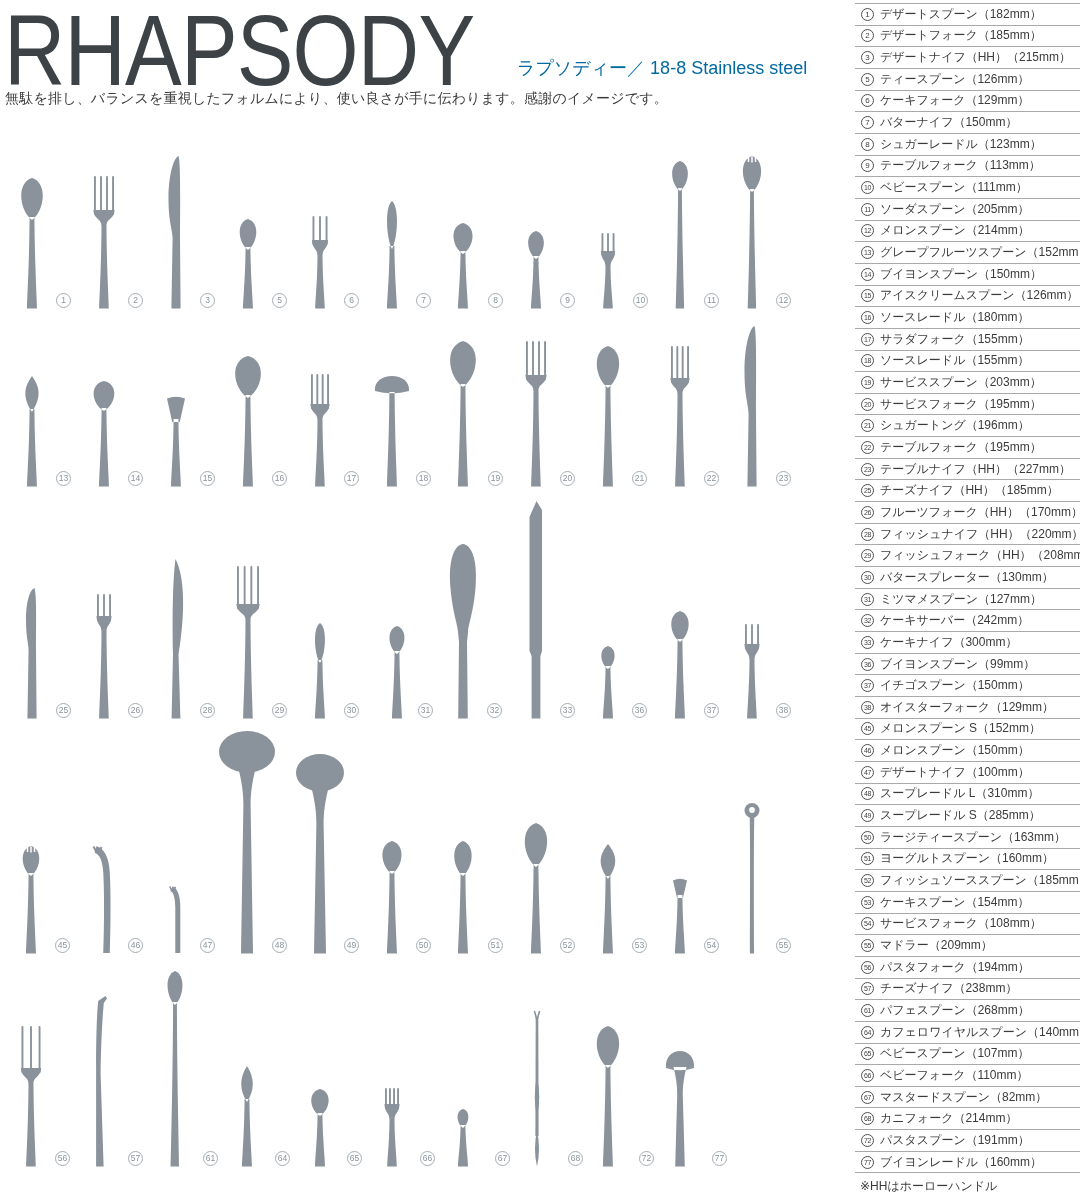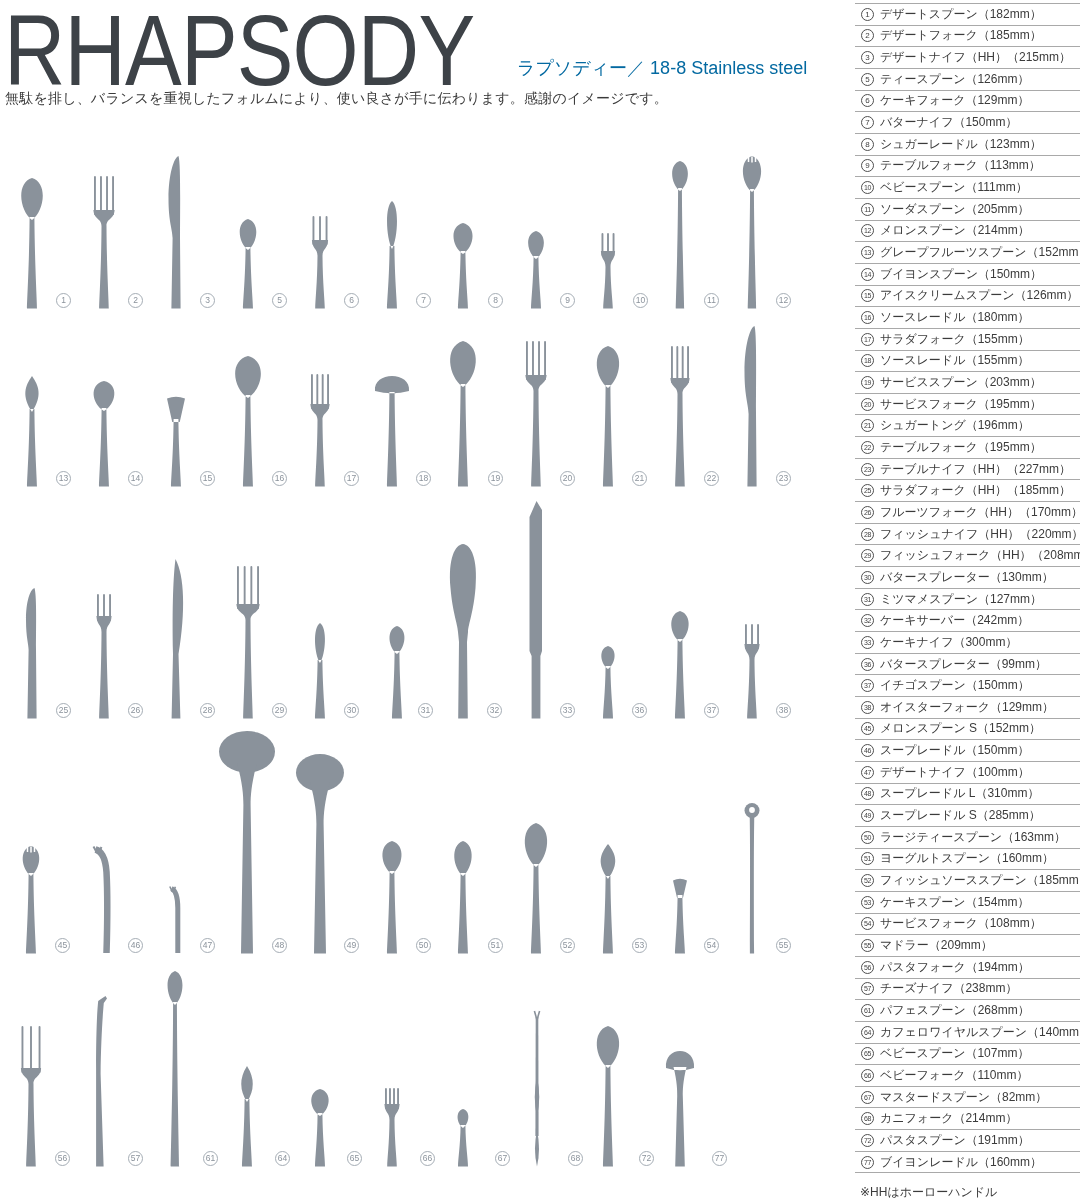--- a/index.html
+++ b/index.html
@@ -15,21 +15,21 @@
          box-sizing:border-box;font-size:8.5px;line-height:13px;text-align:center;color:#8a929b;
          background:#fff;}
   .itemlist{position:absolute;left:855px;top:3px;width:225px;border-top:1px solid #a9a9a9;}
   .lrow{display:flex;align-items:center;height:21.66px;border-bottom:1px solid #a9a9a9;
         box-sizing:border-box;overflow:hidden;}
   .cnum{flex:none;width:13px;height:13px;border:1px solid #4f4f4f;border-radius:50%;
         box-sizing:border-box;font-size:8px;line-height:11px;text-align:center;color:#3f3f3f;
         margin:0 6px 0 6px;}
   .cnum.two{font-size:7px;letter-spacing:-0.5px;}
   .ltext{font-size:12px;color:#3b3b3b;white-space:nowrap;}
-  .footnote{margin-top:11px;margin-left:5px;font-size:12px;color:#3b3b3b;}
+  .footnote{margin-top:5px;margin-left:5px;font-size:12px;color:#3b3b3b;}
 </style>
 </head>
 <body>
 
 <div class="page">
   <div class="title">RHAPSODY</div>
   <div class="subtitle">ラプソディー／ 18-8 Stainless steel</div>
   <div class="descr">無駄を排し、バランスを重視したフォルムにより、使い良さが手に伝わります。感謝のイメージです。</div>
   <div class="diagram">
       <svg style="position:absolute;left:-2px;top:177px;overflow:visible" width="68" height="133" viewBox="0 0 68 133" fill="#8a929b">
@@ -383,21 +383,21 @@
       <div class="lrow">
         <span class="cnum two">22</span>
         <span class="ltext">テーブルフォーク（195mm）</span>
       </div>
       <div class="lrow">
         <span class="cnum two">23</span>
         <span class="ltext">テーブルナイフ（HH）（227mm）</span>
       </div>
       <div class="lrow">
         <span class="cnum two">25</span>
-        <span class="ltext">サラダフォーク（HH）（185mm）</span>
+        <span class="ltext">チーズナイフ（HH）（185mm）</span>
       </div>
       <div class="lrow">
         <span class="cnum two">26</span>
         <span class="ltext">フルーツフォーク（HH）（170mm）</span>
       </div>
       <div class="lrow">
         <span class="cnum two">28</span>
         <span class="ltext">フィッシュナイフ（HH）（220mm）</span>
       </div>
       <div class="lrow">
@@ -415,37 +415,37 @@
       <div class="lrow">
         <span class="cnum two">32</span>
         <span class="ltext">ケーキサーバー（242mm）</span>
       </div>
       <div class="lrow">
         <span class="cnum two">33</span>
         <span class="ltext">ケーキナイフ（300mm）</span>
       </div>
       <div class="lrow">
         <span class="cnum two">36</span>
-        <span class="ltext">バタースプレーター（99mm）</span>
+        <span class="ltext">ブイヨンスプーン（99mm）</span>
       </div>
       <div class="lrow">
         <span class="cnum two">37</span>
         <span class="ltext">イチゴスプーン（150mm）</span>
       </div>
       <div class="lrow">
         <span class="cnum two">38</span>
         <span class="ltext">オイスターフォーク（129mm）</span>
       </div>
       <div class="lrow">
         <span class="cnum two">45</span>
         <span class="ltext">メロンスプーン S（152mm）</span>
       </div>
       <div class="lrow">
         <span class="cnum two">46</span>
-        <span class="ltext">スープレードル（150mm）</span>
+        <span class="ltext">メロンスプーン（150mm）</span>
       </div>
       <div class="lrow">
         <span class="cnum two">47</span>
         <span class="ltext">デザートナイフ（100mm）</span>
       </div>
       <div class="lrow">
         <span class="cnum two">48</span>
         <span class="ltext">スープレードル L（310mm）</span>
       </div>
       <div class="lrow">

